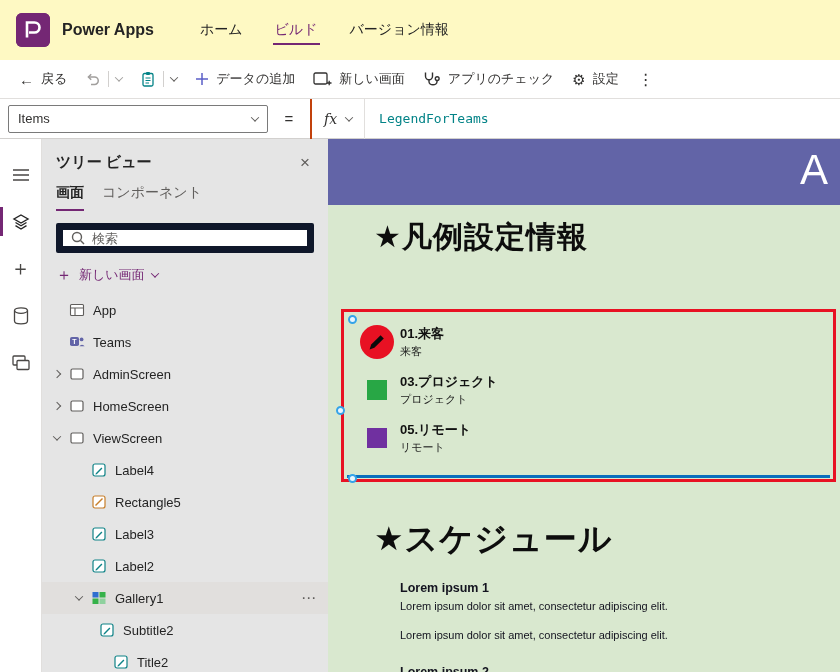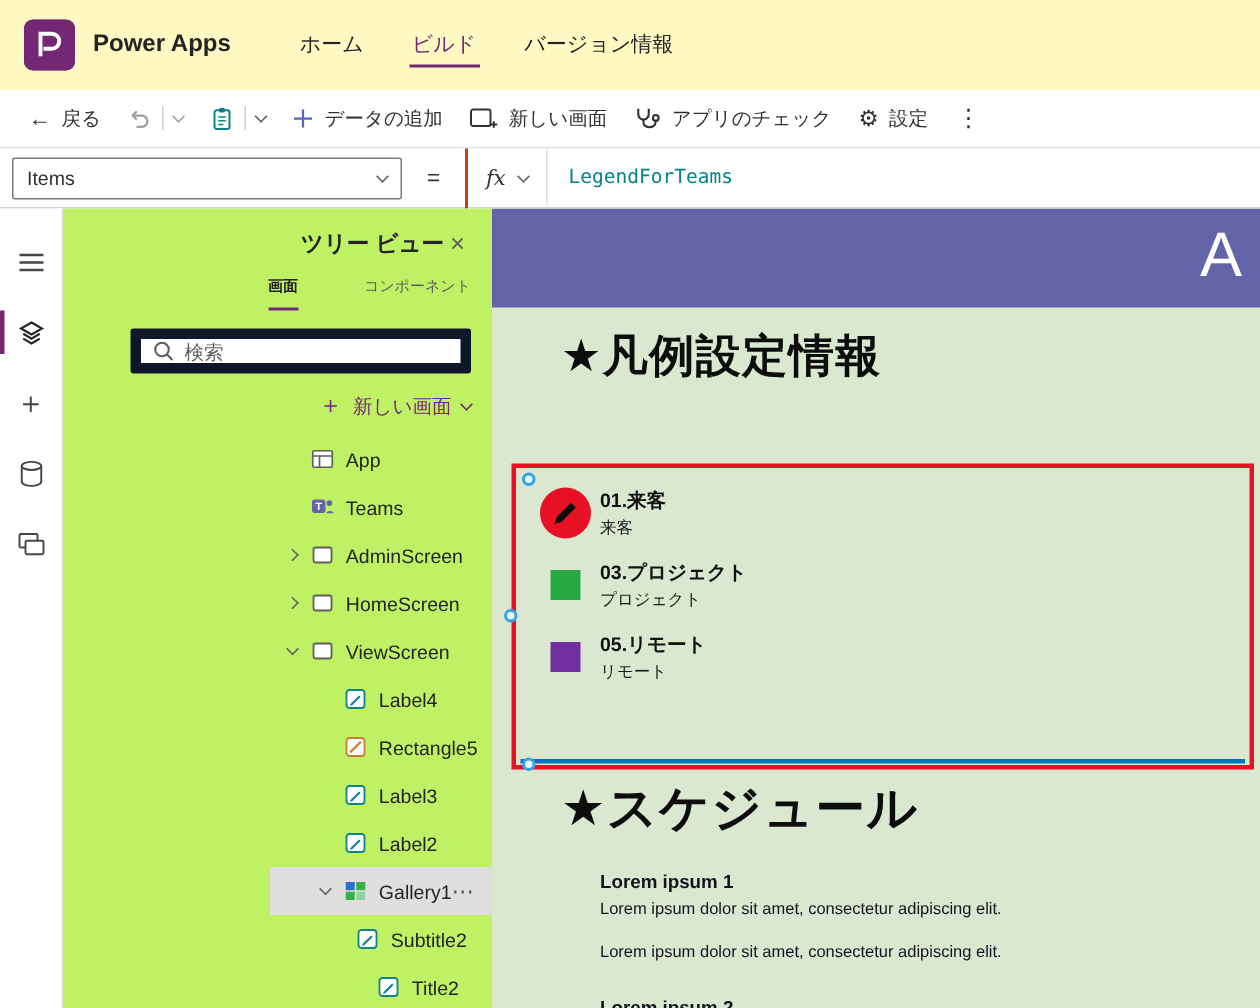--- a/index.html
+++ b/index.html
@@ -40,46 +40,46 @@
 
   
   .main { display:flex; height:533px; }
 
   .rail { width:42px; border-right:1px solid #e1dfdd; display:flex; flex-direction:column; align-items:stretch; padding-top:12px; background:#fff; flex:0 0 auto; }
   .rail-btn { height:47px; display:flex; align-items:center; justify-content:center; position:relative; color:#484644; }
   .rail-btn.active::before { content:""; position:absolute; left:0; top:9px; bottom:9px; width:3px; background:#742774; }
   .rail-plus { font-size:20px; font-weight:400; color:#484644; }
 
   
-  .tree-panel { width:286px; background:#bef264; display:flex; flex-direction:column; flex:0 0 auto; overflow:hidden;align-items:flex-end; }
+  .tree-panel { width:286px; background:#e5e5e5; display:flex; flex-direction:column; flex:0 0 auto; overflow:hidden; }
   .tp-header { display:flex; align-items:center; padding:13px 14px 5px; }
   .tp-title { font-size:15px; font-weight:700; flex:1; }
   .tp-close { font-size:17px; color:#605e5c; line-height:1; padding:2px 4px; }
   .tp-tabs { display:flex; gap:18px; padding:6px 14px 0; }
-  .tp-tab { font-size:10px; color:#605e5c; padding-bottom:7px; border-bottom:2px solid transparent;margin-left:26px; }
+  .tp-tab { font-size:14px; color:#605e5c; padding-bottom:7px; border-bottom:2px solid transparent; }
   .tp-tab.active { color:#242424; font-weight:700; border-bottom-color:#742774; }
   .tp-search { margin:12px 14px 8px; height:30px; background:#fff; border:7px solid #0f172a; border-radius:2px; display:flex; align-items:center; padding:0 8px; gap:7px; }
   .tp-search input { border:none; outline:none; flex:1; font-size:13px; font-family:inherit; background:transparent; color:#323130; min-width:0; }
   .tp-search input::placeholder { color:#605e5c; }
   .tp-new { display:flex; align-items:center; gap:7px; color:#742774; padding:5px 14px 10px; font-size:13px; }
   .tp-new .plus { font-size:16px; line-height:1; }
   .tree-list { flex:1; overflow:hidden; }
   .tree-row { height:32px; display:flex; align-items:center; color:#242424; }
   .tree-row.selected { background:#e1dfdd; }
   .chev-cell { width:18px; display:flex; justify-content:center; align-items:center; color:#605e5c; flex:0 0 auto; }
   .tree-icon { width:22px; display:flex; justify-content:center; align-items:center; flex:0 0 auto; }
   .tree-label { margin-left:5px; font-size:13px; white-space:nowrap; }
   .tree-more { margin-left:auto; padding-right:12px; color:#605e5c; font-size:15px; }
 
   
   .canvas { flex:1; position:relative; background:#d9e8cf; overflow:hidden; }
   .screen-band { position:absolute; top:0; left:0; right:0; height:66px; background:#6264a7; }
   .band-letter { position:absolute; right:12px; top:7px; font-size:42px; color:#fff; }
   .legend-heading { position:absolute; top:78px; left:46px; font-size:30px; font-weight:700; color:#0d0d0d; letter-spacing:1px; white-space:nowrap; }
-  .selection { position:absolute; top:170px; left:13px; width:495px; height:204px; border:3px solid #e81123; }
+  .selection { position:absolute; top:170px; left:13px; width:495px; height:173px; border:3px solid #e81123; }
   .g-rows { position:absolute; left:0; top:0; right:0; bottom:0; padding:6px 0 0 10px; display:flex; flex-direction:column; overflow:hidden; }
   .g-row { height:48px; display:flex; align-items:center; }
   .g-shape-cell { width:46px; display:flex; justify-content:center; align-items:center; flex:0 0 auto; }
   .g-circle { width:34px; height:34px; border-radius:50%; display:flex; align-items:center; justify-content:center; }
   .g-square { width:20px; height:20px; display:inline-block; }
   .g-code { font-weight:700; font-size:13px; color:#111; white-space:nowrap; }
   .g-name { font-size:11px; color:#1c1c1c; margin-top:1px; white-space:nowrap; }
   .scroll-line { position:absolute; left:3px; right:3px; bottom:1px; height:3px; background:#0a6ebd; }
   .handle { position:absolute; width:9px; height:9px; border-radius:50%; border:2px solid #35a3e8; background:#eaf6ff; }
   .h1 { left:4px; top:3px; }

